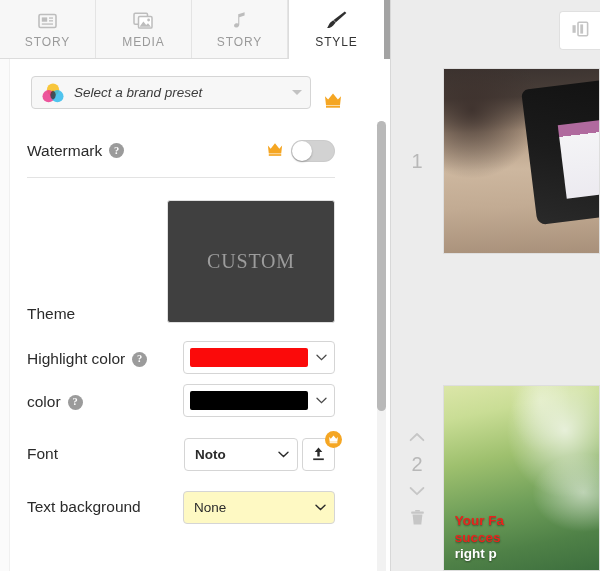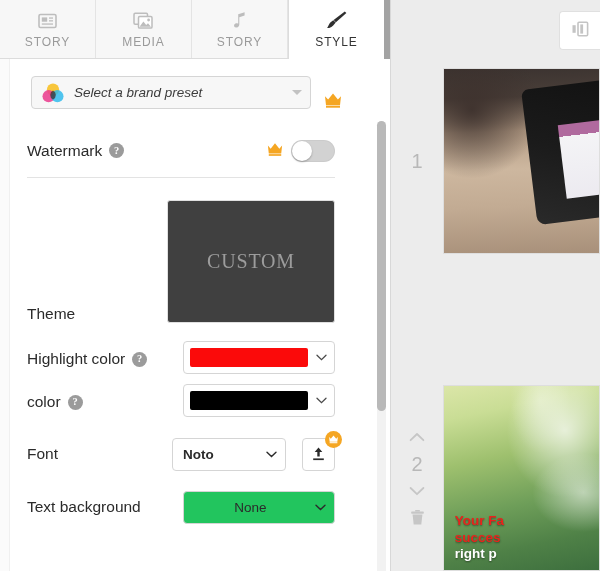--- a/index.html
+++ b/index.html
@@ -272,21 +272,21 @@
   }
   .chev svg { display: block; }
 
   
   #font-row { display: flex; align-items: center; padding-left: 16px; min-height: 50px; }
   #font-controls {
     margin-left: auto;
     margin-right: 34px;
     display: flex;
     align-items: center;
-    gap: 16px;
+    gap: 4px;
     position: relative;
   }
   #font-select {
     width: 114px;
     height: 33px;
     background: #ffffff;
     border: 1px solid #d5d5d5;
     border-radius: 4px;
     display: flex;
     align-items: center;
@@ -321,29 +321,28 @@
     display: flex;
     align-items: center;
     justify-content: center;
   }
 
   
   #textbg-row { display: flex; align-items: center; padding-left: 16px; min-height: 48px; }
   #textbg-select {
     width: 152px;
     height: 33px;
-    background: #22c55e;
+    background: #fef9c3;
     border: 1px solid #d5d5d5;
     border-radius: 4px;
     display: flex;
     align-items: center;
     padding: 0 7px 0 10px;
     box-sizing: border-box;
     cursor: pointer;
-    text-align: center;
   }
   #textbg-value { flex: 1 1 auto; font-size: 13.5px; color: #2b2b2b; }
 
   
   #panel-scrollbar-track {
     position: absolute;
     right: 4px;
     top: 62px;
     width: 9px;
     height: 480px;

